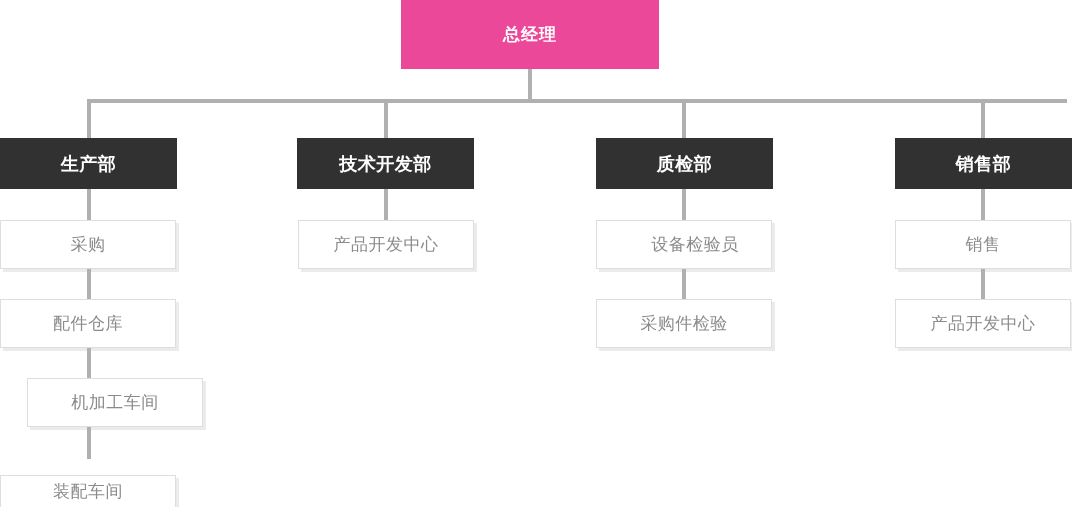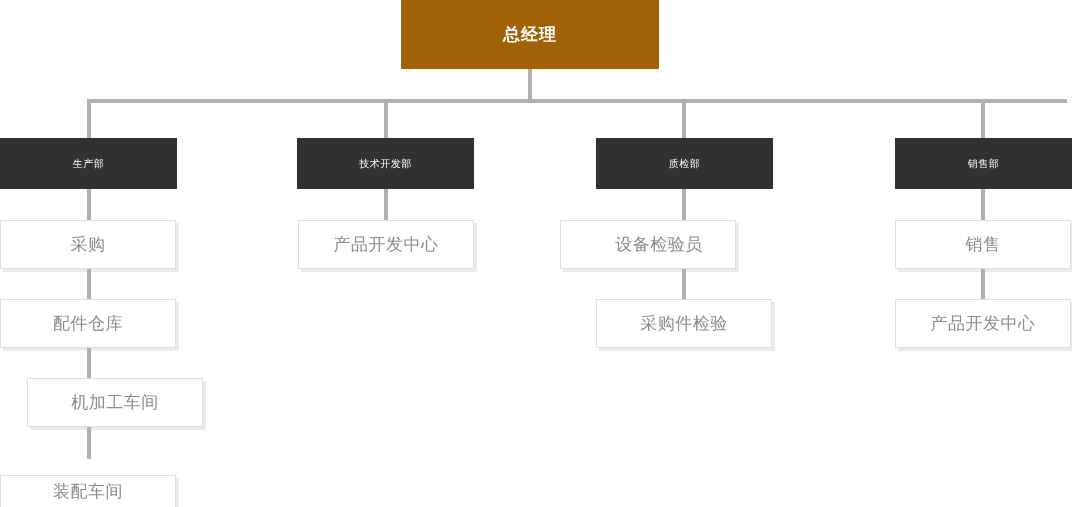--- a/index.html
+++ b/index.html
@@ -37,32 +37,32 @@
     position: absolute;
     box-sizing: border-box;
     display: flex;
     align-items: center;
     justify-content: center;
     text-align: center;
     line-height: 1.2;
   }
 
   .node-root {
-    background: #a16207;
+    background: #ec4899;
     color: #ffffff;
     font-size: 17px;
     font-weight: bold;
     letter-spacing: 1px;
   }
 
   .node-dept {
     background: #313131;
     color: #ffffff;
-    font-size: 10px;
-    font-weight: normal;
+    font-size: 18px;
+    font-weight: bold;
     letter-spacing: 0.5px;
   }
 
   .node-leaf {
     background: #ffffff;
     color: #8b8b8b;
     font-size: 17px;
     border: 1px solid #dedede;
     box-shadow: 3px 3px 0 0 #ebebeb;
     letter-spacing: 0.5px;
@@ -120,21 +120,21 @@
   <div class="node node-leaf" style="left:0px; top:475px; width:176px; height:33px;">
     <span>装配车间</span>
   </div>
 
   <div class="conn conn-v" style="left:384px; top:189px; width:4px; height:32px;"></div>
   <div class="node node-leaf" style="left:298px; top:220px; width:176px; height:49px;">
     <span>产品开发中心</span>
   </div>
 
   <div class="conn conn-v" style="left:682px; top:189px; width:4px; height:32px;"></div>
-  <div class="node node-leaf" style="left:560px; top:220px; width:176px; height:49px;padding-left:22px;">
+  <div class="node node-leaf" style="left:596px; top:220px; width:176px; height:49px;padding-left:22px;">
     <span>设备检验员</span>
   </div>
 
   <div class="conn conn-v" style="left:682px; top:269px; width:4px; height:32px;"></div>
   <div class="node node-leaf" style="left:596px; top:299px; width:176px; height:49px;">
     <span>采购件检验</span>
   </div>
 
   <div class="conn conn-v" style="left:981px; top:189px; width:4px; height:32px;"></div>
   <div class="node node-leaf" style="left:895px; top:220px; width:176px; height:49px;">

